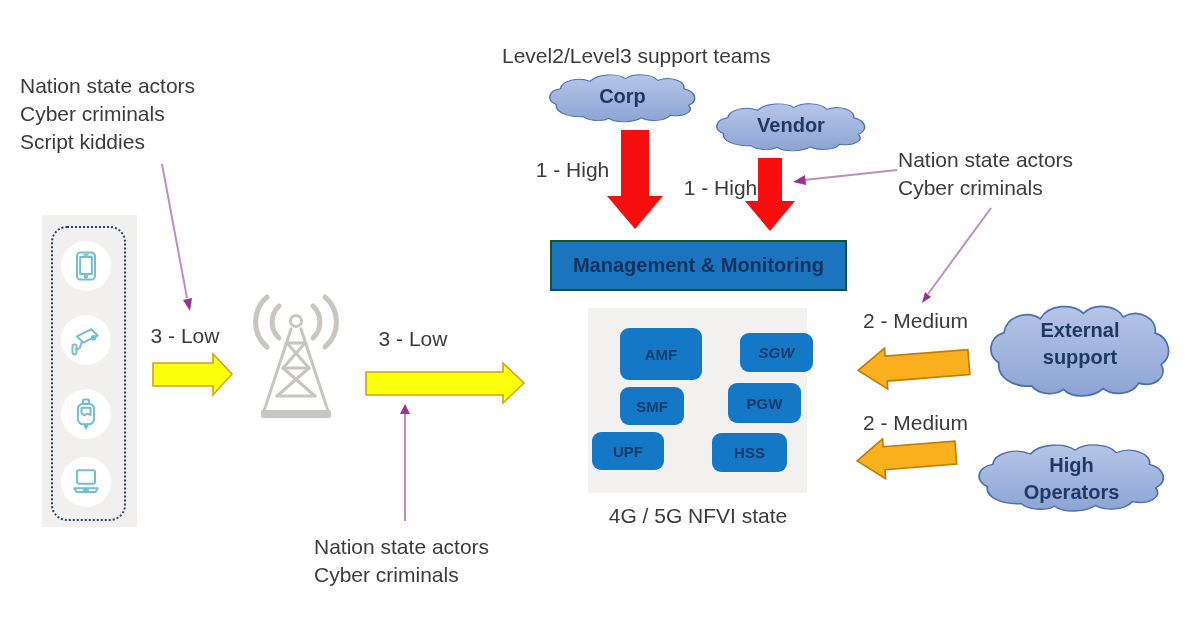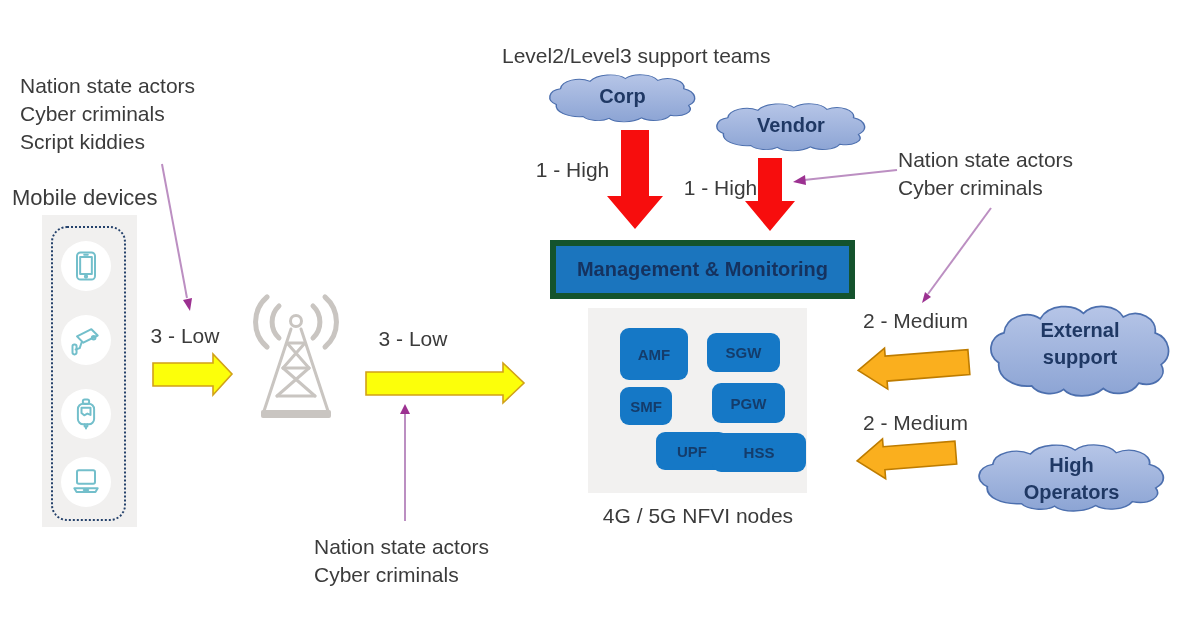--- a/index.html
+++ b/index.html
@@ -5,21 +5,21 @@
   html,body{margin:0;padding:0;background:#fff;}
   .stage{position:relative;width:1200px;height:630px;background:#ffffff;overflow:hidden;
          font-family:"Liberation Sans",sans-serif;color:#3b3b3b;}
   .txt{position:absolute;font-size:21px;line-height:28px;color:#3b3b3b;z-index:3;}
   .ctr{text-align:center;}
   .cloud-label{position:absolute;z-index:3;color:#1F3864;font-size:20px;font-weight:600;
                text-align:center;line-height:27px;}
   .riskbox{position:absolute;z-index:3;font-size:21px;color:#3b3b3b;}
   .panel{position:absolute;z-index:1;background:#F2F1F0;}
   .mgmt{position:absolute;z-index:2;left:550px;top:240px;width:293px;height:47px;
-        background:#1B75BE;border:6px solid #14532d;display:flex;align-items:center;
+        background:#1B75BE;border:2px solid #14532d;display:flex;align-items:center;
         justify-content:center;color:#15325F;font-size:20px;font-weight:700;}
   .node{position:absolute;z-index:2;background:#1578C6;border-radius:9px;display:flex;
         align-items:center;justify-content:center;color:#143C6B;font-size:15px;font-weight:600;}
   .devbox{position:absolute;z-index:1;left:42px;top:215px;width:95px;height:312px;background:#F1F0EF;}
   .devdots{position:absolute;z-index:2;left:51px;top:226px;width:71px;height:291px;
            border:2px dotted #24416B;border-radius:16px;}
   .devcircle{position:absolute;z-index:2;width:50px;height:50px;border-radius:50%;background:#ffffff;
              left:61px;display:flex;align-items:center;justify-content:center;}
   svg{display:block;}
   .overlay{position:absolute;left:0;top:0;z-index:2;}
@@ -134,48 +134,47 @@
         <path d="M313,306 A22,22 0 0 1 313,338"></path>
         <path d="M325,297 A33,33 0 0 1 325,347"></path>
       </g>
     </g>
   </svg>
 
   <div class="mgmt">
     <span>Management &amp; Monitoring</span>
   </div>
 
-  <div class="node" style="left:620px;top:328px;width:68px;height:52px;">
+  <div class="node" style="left:620px;top:328px;width:82px;height:52px;">
       <span>AMF</span>
     </div>
-  <div class="node" style="left:707px;top:333px;width:73px;height:39px;">
+  <div class="node" style="left:740px;top:333px;width:73px;height:39px;font-style:italic;">
       <span>SGW</span>
     </div>
-  <div class="node" style="left:620px;top:387px;width:52px;height:38px;">
+  <div class="node" style="left:620px;top:387px;width:64px;height:38px;">
       <span>SMF</span>
     </div>
-  <div class="node" style="left:712px;top:383px;width:73px;height:40px;">
+  <div class="node" style="left:728px;top:383px;width:73px;height:40px;">
       <span>PGW</span>
     </div>
-  <div class="node" style="left:656px;top:432px;width:72px;height:38px;">
+  <div class="node" style="left:592px;top:432px;width:72px;height:38px;">
       <span>UPF</span>
     </div>
-  <div class="node" style="left:712px;top:433px;width:94px;height:39px;justify-content:center;">
+  <div class="node" style="left:712px;top:433px;width:75px;height:39px;justify-content:center;">
       <span>HSS</span>
     </div>
 
   <div class="txt" style="left:502px;top:42px;">Level2/Level3 support teams</div>
 
   <div class="txt" style="left:20px;top:72px;">
     <div>Nation state actors</div>
     <div>Cyber criminals</div>
     <div>Script kiddies</div>
   </div>
 
-  <div class="txt" style="left:12px;top:184px;font-size:22px;">Mobile devices</div>
 
   <div class="riskbox ctr" style="left:530px;top:158px;width:85px;">1 - High</div>
   <div class="riskbox ctr" style="left:678px;top:176px;width:85px;">1 - High</div>
 
   <div class="riskbox ctr" style="left:146px;top:324px;width:78px;">3 - Low</div>
   <div class="riskbox ctr" style="left:374px;top:327px;width:78px;">3 - Low</div>
 
   <div class="riskbox" style="left:863px;top:309px;">2 - Medium</div>
   <div class="riskbox" style="left:863px;top:411px;">2 - Medium</div>
 
@@ -183,21 +182,21 @@
     <div>Nation state actors</div>
     <div>Cyber criminals</div>
   </div>
 
   <div class="txt" style="left:314px;top:533px;">
     <div>Nation state actors</div>
     <div>Cyber criminals</div>
   </div>
 
 
-  <div class="txt ctr" style="left:588px;top:502px;width:220px;">4G / 5G NFVI nodes</div>
+  <div class="txt ctr" style="left:588px;top:502px;width:220px;">4G / 5G NFVI state</div>
 
   <div class="cloud-label" style="left:712px;top:112px;width:158px;">Vendor</div>
   <div class="cloud-label" style="left:545px;top:83px;width:155px;">Corp</div>
   <div class="cloud-label" style="left:985px;top:317px;width:190px;">
     <div>External</div>
     <div>support</div>
   </div>
   <div class="cloud-label" style="left:973px;top:452px;width:197px;">
     <div>High</div>
     <div>Operators</div>

